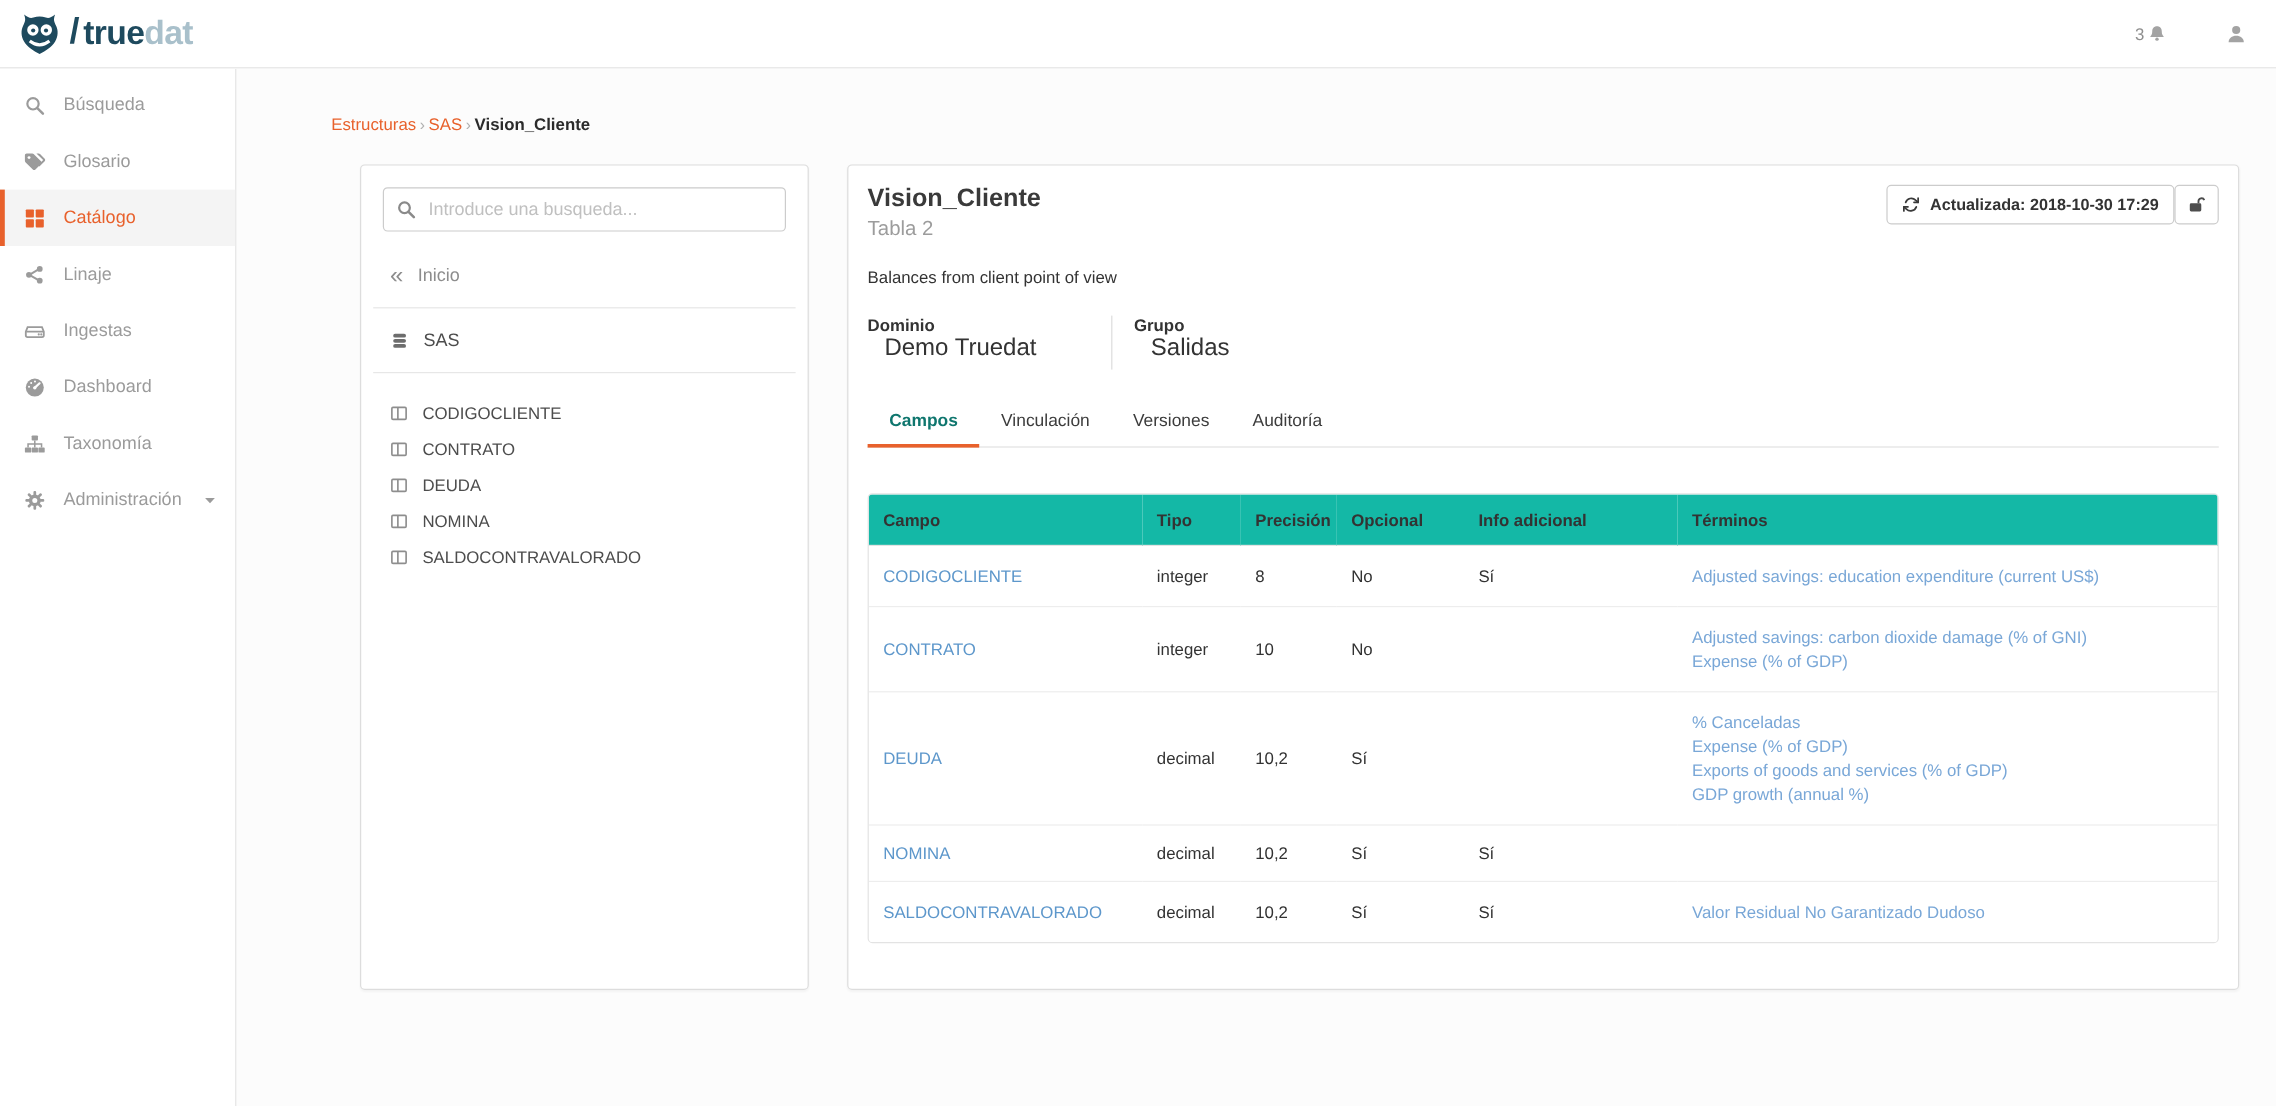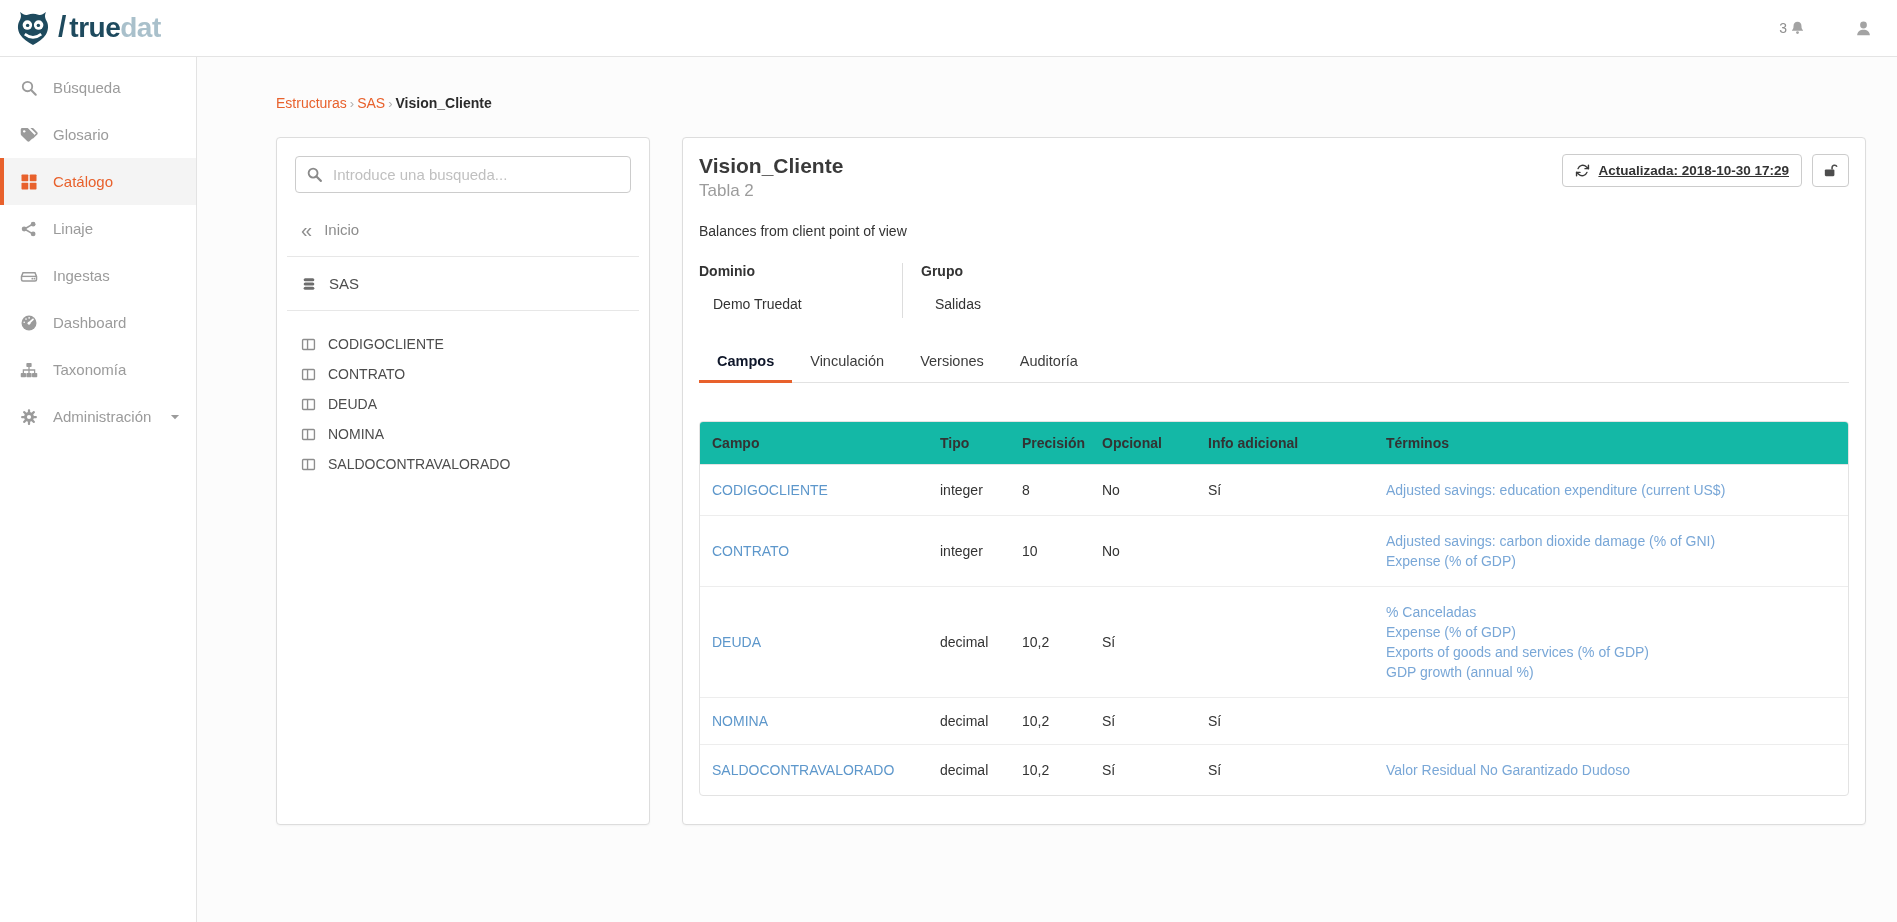--- a/index.html
+++ b/index.html
@@ -45,21 +45,21 @@
   .breadcrumb .sep { color:#b0b0b0; font-size:13px; }
   .breadcrumb .current { color:#2b2b2b; font-weight:700; }
 
   .panels { display:flex; gap:32px; align-items:stretch; }
   .card {
     background:#fff; border:1px solid #ddd; border-radius:4px;
     box-shadow:0 1px 2px rgba(0,0,0,0.04);
   }
 
   
-  .explorer { width:374px; flex-shrink:0; padding:18px; min-height:688px; }
+  .explorer { width:374px; flex-shrink:0; padding:18px; min-height:688px;margin-left:24px; }
   .search-box {
     display:flex; align-items:center; height:37px; border:1px solid #ccc;
     border-radius:4px; padding:0 10px; background:#fff;
   }
   .search-box .search-ic { display:inline-flex; margin-right:10px; }
   .search-box input {
     border:none; outline:none; flex:1; font-size:15px; color:#555;
     font-family:inherit; background:transparent;
   }
   .search-box input::placeholder { color:#c0c0c0; }
@@ -77,42 +77,42 @@
   .tbl-list li {
     display:flex; align-items:center; gap:12px; height:30px; font-size:14px;
     color:#4d4d4d; cursor:pointer; padding-left:6px;
   }
 
   
   .detail { flex:1; padding:16px 16px 22px 16px; min-height:688px; }
   .detail-head { display:flex; justify-content:space-between; align-items:flex-start; }
   .d-title { font-size:21px; font-weight:600; color:#3a3a3a; }
   .d-sub { font-size:17px; color:#9c9c9c; margin-top:3px; }
-  .head-actions { display:flex; gap:10px; align-items:flex-start;text-decoration:underline; }
+  .head-actions { display:flex; align-items:flex-start; }
   .btn {
     display:inline-flex; align-items:center; gap:8px; height:33px; padding:0 12px;
     background:#fff; border:1px solid #ccc; border-radius:4px; cursor:pointer;
     font-size:13.5px; color:#333; font-family:inherit; font-weight:600;
   }
   .btn.icon-only { width:37px; justify-content:center; padding:0; }
   .d-desc { margin-top:22px; font-size:14px; color:#333; }
 
   .meta { display:flex; margin-top:24px;align-items:flex-end; }
   .meta-col { padding-bottom:6px; }
   .meta-col.first { width:204px; border-right:1px solid #ddd; }
   .meta-col.second { padding-left:18px; }
   .meta-label { font-size:14px; font-weight:700; color:#333; }
-  .meta-value { font-size:14px; color:#333; margin-top:17px; padding-left:14px; }
+  .meta-value { font-size:20px; color:#333; padding-left:14px; }
 
   .tabs { display:flex; margin-top:26px; border-bottom:1px solid #e2e2e2; }
   .tab {
     padding:9px 18px 11px 18px; font-size:14.5px; color:#3c3c3c; cursor:pointer;
     margin-bottom:-1px;
   }
-  .tab.active { font-weight:700; color:#0f172a; border-bottom:3px solid #e8612c; }
+  .tab.active { font-weight:700; color:#0f766e; border-bottom:3px solid #e8612c; }
 
   table.fields {
     width:100%; margin-top:38px; border:1px solid #e3e3e3; border-radius:4px;
     border-collapse:separate; border-spacing:0; font-size:14px; table-layout:fixed;
     overflow:hidden;
   }
   table.fields th {
     background:#14b8a6; text-align:left; font-weight:700; color:#333;
     padding:13px 8px 13px 12px; border-bottom:1px solid #e3e3e3;
   }

